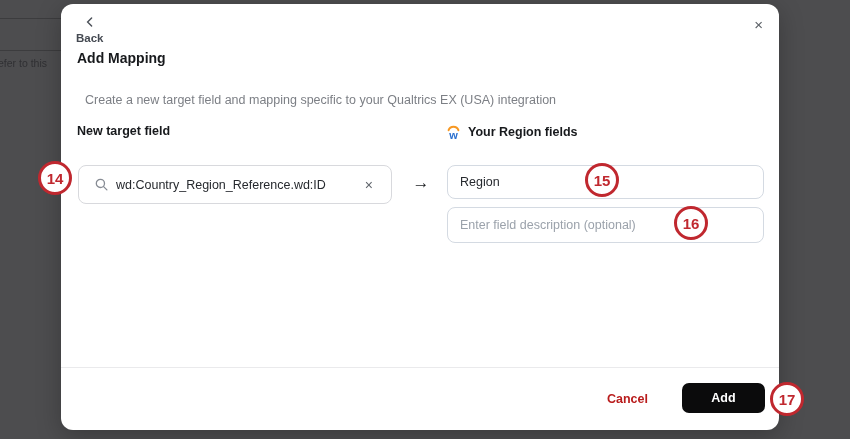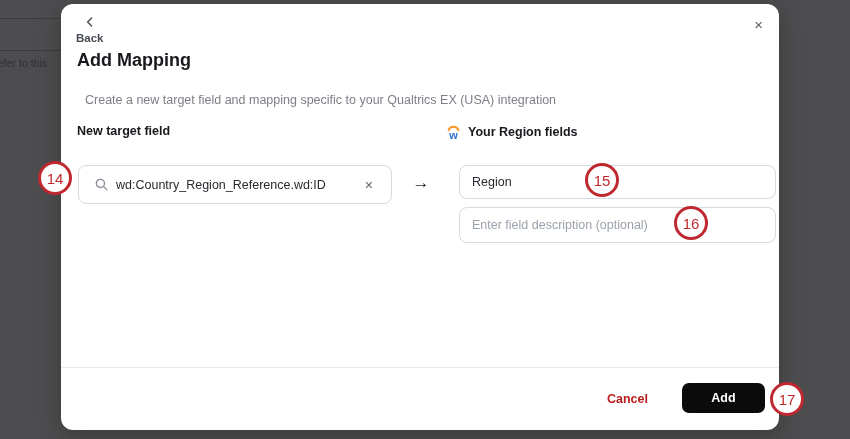--- a/index.html
+++ b/index.html
@@ -37,21 +37,21 @@
     font-family: inherit; font-size: 11.5px; font-weight: bold; color: #454a52; flex-direction: column;
   }
   .close-btn {
     position: absolute; top: 11px; right: 10px;
     background: none; border: none; padding: 2px 6px; cursor: pointer;
     font-size: 15px; line-height: 1; color: #5b6066; font-family: inherit;
   }
 
   .modal-title {
     position: absolute; left: 16px; top: 46px; margin: 0;
-    font-size: 18px; font-weight: bold; color: #17191c;
+    font-size: 14px; font-weight: bold; color: #17191c;
   }
   .modal-subtitle {
     position: absolute; left: 16px; top: 81px; margin: 8px;
     font-size: 12.5px; color: #7c7f85;
   }
 
   .col-header {
     position: absolute; top: 120px;
     font-size: 12.5px; font-weight: bold; color: #17191c;
   }
@@ -75,21 +75,21 @@
     font-size: 14px; line-height: 1; color: #5f646b; font-family: inherit;
   }
 
   .map-arrow {
     position: absolute; left: 350px; top: 169px; width: 20px;
     font-size: 17px; font-weight: bold; color: #1b1d20; text-align: center;
   }
 
   
   .wd-input, .desc-input {
-    position: absolute; left: 398px; width: 317px;
+    position: absolute; left: 386px; width: 317px;
     border: 1px solid #d4dae2; border-radius: 8px; background: #fff;
     padding: 0 12px; outline: none;
     font-family: inherit; font-size: 12.5px; color: #26292e;
   }
   .wd-input { top: 161px; height: 34px; }
   .desc-input { top: 203px; height: 36px; }
   .desc-input::placeholder { color: #9ba2ab; opacity: 1; }
 
   .footer-divider {
     position: absolute; left: 0; top: 363px; width: 100%; height: 1px;
@@ -104,21 +104,21 @@
     position: absolute; left: 621px; top: 379px; width: 83px; height: 30px;
     background: #0b0b0c; color: #ffffff; border: none; border-radius: 7px;
     cursor: pointer; font-family: inherit; font-size: 12.5px; font-weight: bold;
   }
 
   
   .ann {
     position: absolute; width: 34px; height: 34px; border-radius: 50%;
     background: #ffffff; border: 3px solid #c0282f; color: #c0282f;
     display: flex; align-items: center; justify-content: center;
-    font-size: 15px; font-weight: normal; z-index: 20;
+    font-size: 15px; font-weight: bold; z-index: 20;
   }
   .ann-14 { left: 38px;  top: 161px; }
   .ann-15 { left: 585px; top: 163px; }
   .ann-16 { left: 674px; top: 206px; }
   .ann-17 { left: 770px; top: 382px; }
 </style>
 </head>
 <body>
 
 <div class="bg-fragment">

